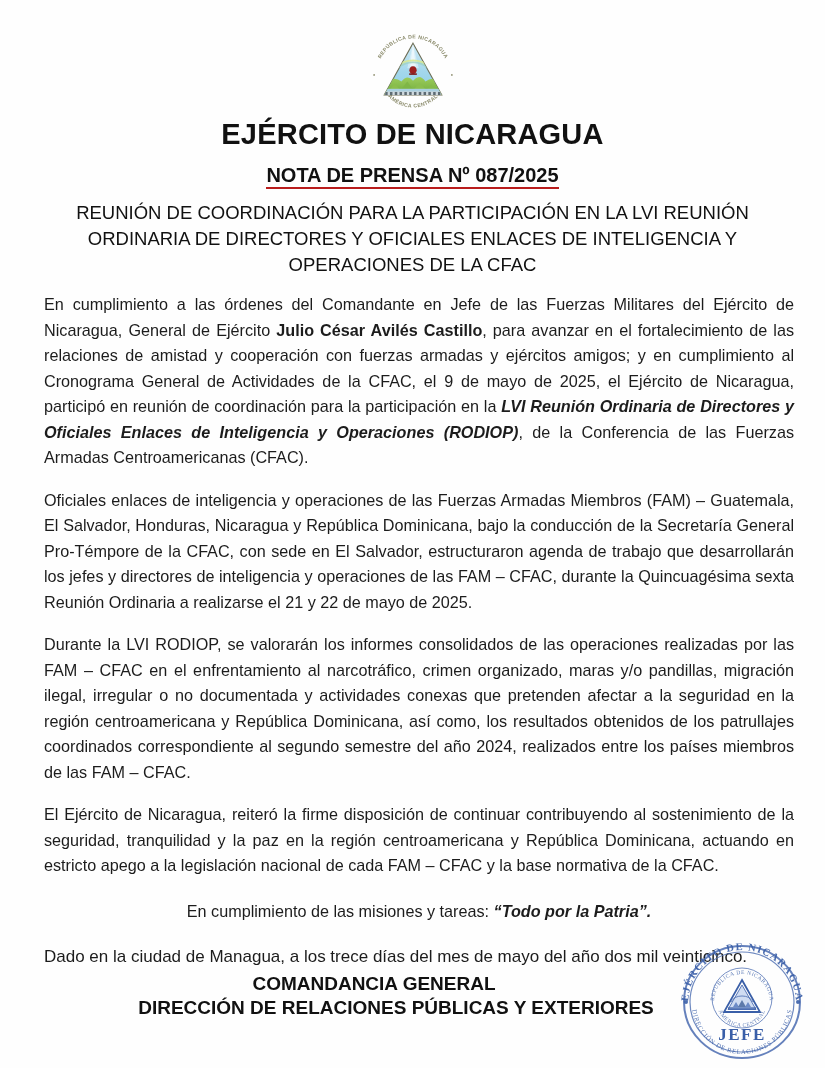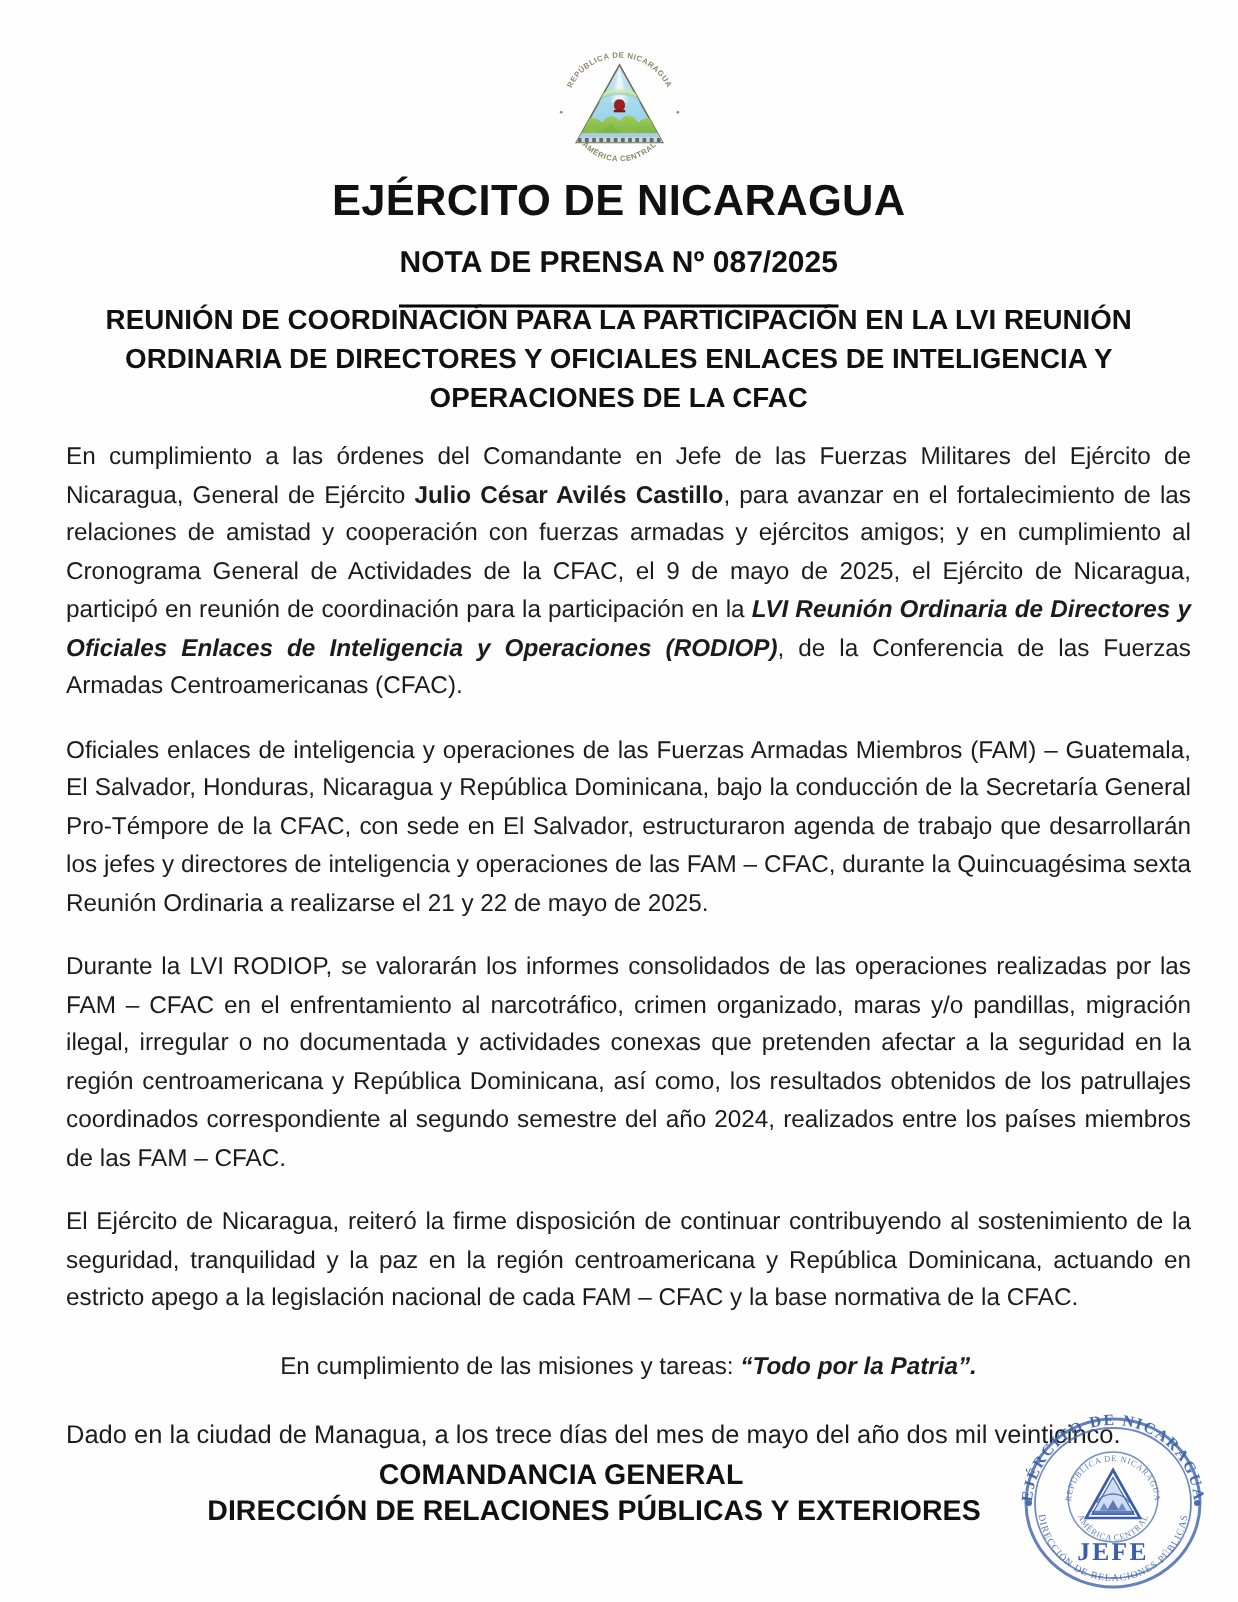--- a/index.html
+++ b/index.html
@@ -50,32 +50,32 @@
     position: absolute;
     top: 164px;
     left: 0;
     width: 825px;
     text-align: center;
     font-size: 20px;
     font-weight: bold;
     color: #111111;
   }
   .doc-subtitle span {
-    border-bottom: 2px solid #000000;
-    padding-bottom: 17px;
+    border-bottom: 2px solid #b91c1c;
+    padding-bottom: 1px;
   }
 
   .headline {
     position: absolute;
     top: 200px;
     left: 57px;
     width: 711px;
     text-align: center;
     font-size: 18.5px;
-    font-weight: bold;
+    font-weight: normal;
     line-height: 26px;
     color: #111111;
   }
 
   
   .body-block {
     position: absolute;
     top: 292px;
     left: 44px;
     width: 750px;

